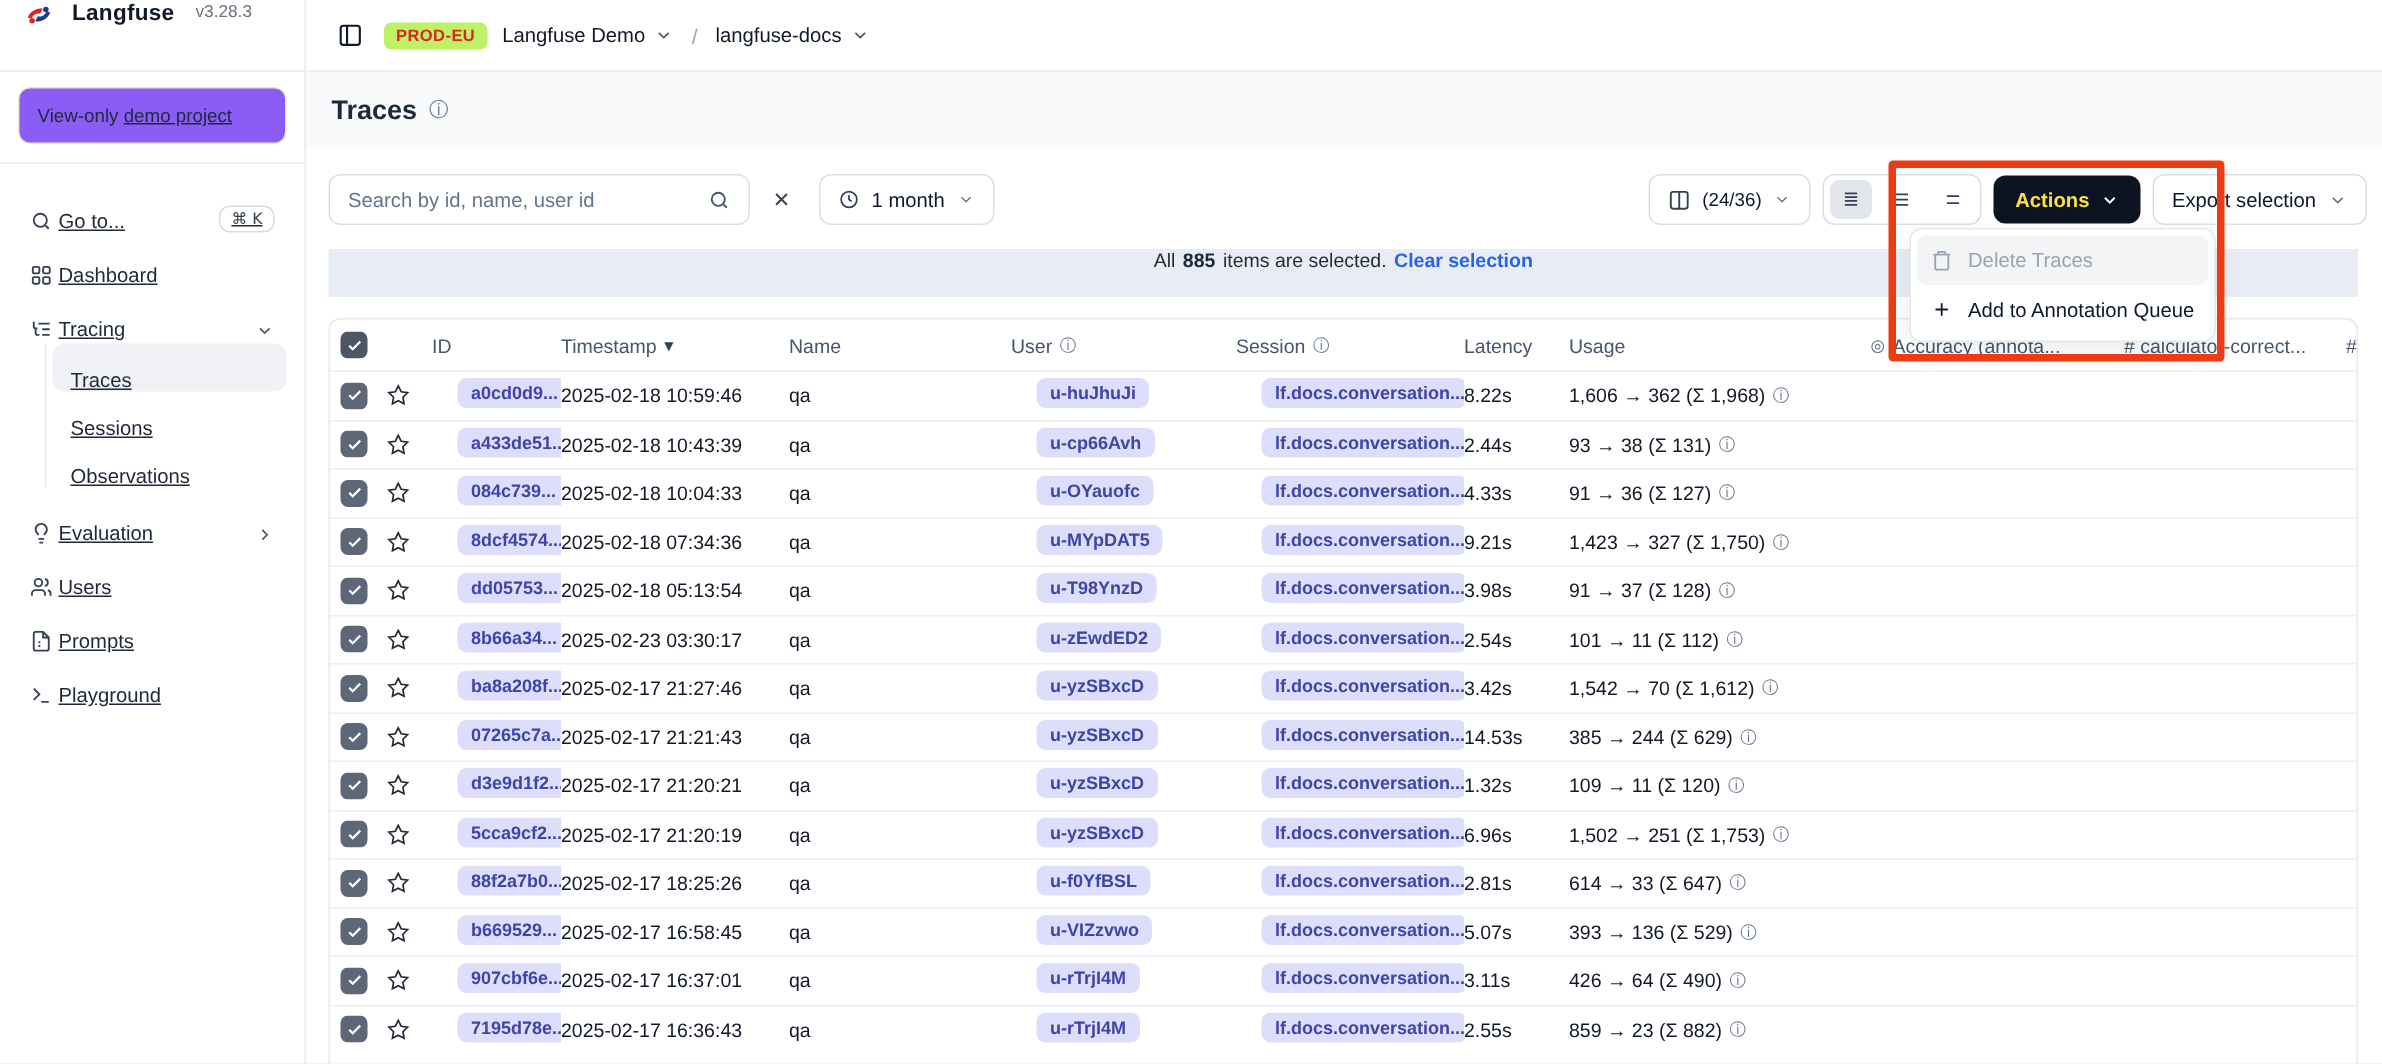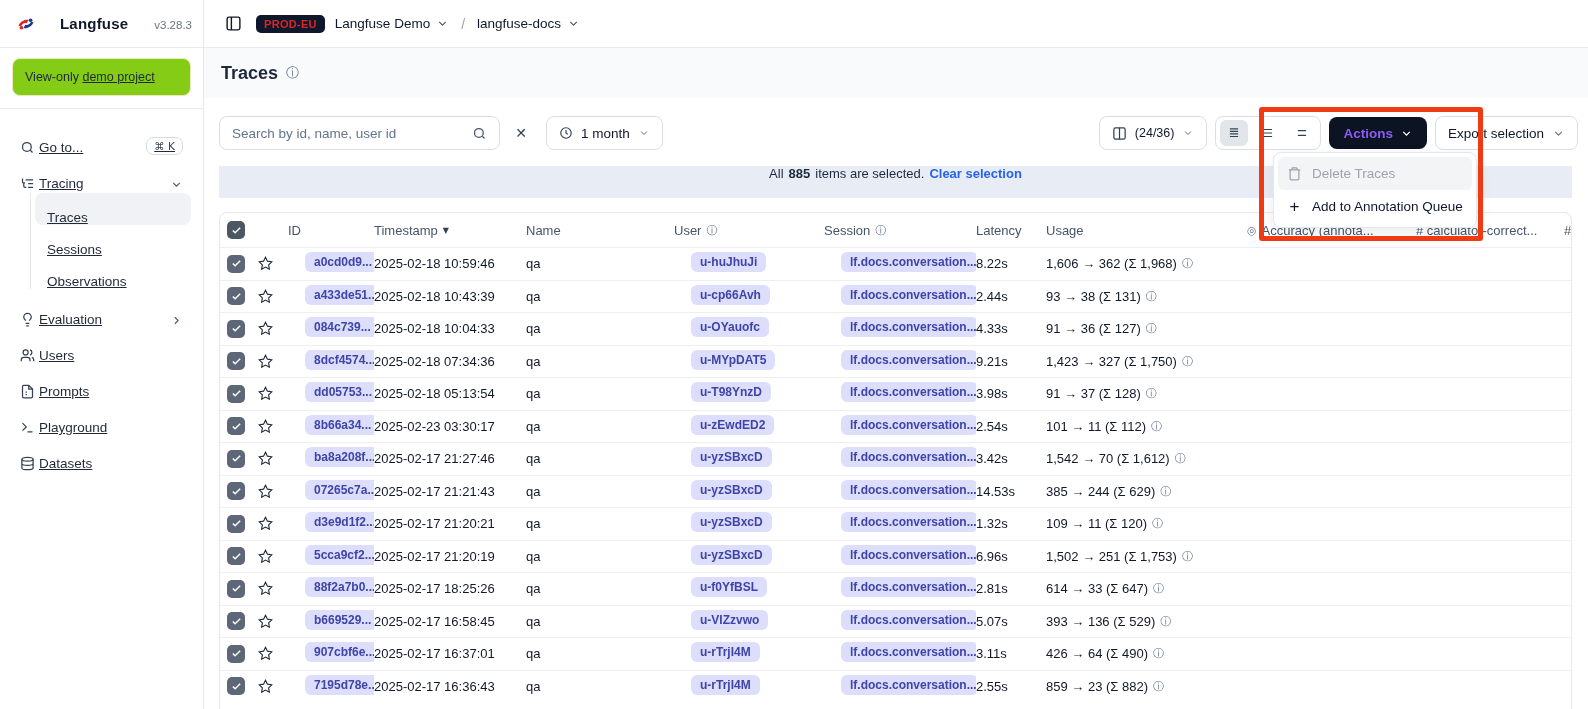--- a/index.html
+++ b/index.html
@@ -2,60 +2,60 @@
 <html><head>
 <meta charset="utf-8">
 <style>
   * { box-sizing: border-box; margin: 0; padding: 0; }
   html,body { background:#e5e7eb; }
   body { font-family:"Liberation Sans", sans-serif; }
   .screen { position:relative; width:1588px; height:709px; background:#fff; overflow:hidden; color:#1f2937; }
 
   
   .sidebar { position:absolute; left:0; top:0; width:204px; height:100%; background:#fff; border-right:1px solid #e6e8ec; z-index:5; }
-  .logo-row { height:48px; display:flex; align-items:center; gap:24px; padding:0 16px; border-bottom:1px solid #e9ebef; }
+  .logo-row { height:48px; display:flex; align-items:flex-start; gap:12px; padding:0 16px; border-bottom:1px solid #e9ebef; }
   .logo-mark { width:20px; height:20px; flex:0 0 auto; }
   .logo-text { font-size:15px; font-weight:700; color:#111827; letter-spacing:.2px; }
   .logo-version { font-size:11.5px; color:#6b7280; margin-left:2px; margin-top:2px; }
   .viewonly-wrap { padding:10px 12px 12px; border-bottom:1px solid #e9ebef; }
-  .viewonly { background:#84cc16; border:1px solid #eee7b9; border-radius:8px; padding:11px 12px; font-size:12.5px; color:#1f2937; }
+  .viewonly { background:#8b5cf6; border:1px solid #eee7b9; border-radius:8px; padding:11px 12px; font-size:12.5px; color:#1f2937; }
   .viewonly a { color:#1f2937; text-decoration:underline; font-weight:400; }
   .nav { padding:10px 12px; }
   .nav-item { height:36px; display:flex; align-items:flex-end; gap:4px; padding:0 8px; border-radius:8px; font-size:13.5px; color:#1f2937; cursor:pointer;text-decoration:underline; }
   .nav-item svg { flex:0 0 auto; }
   .nav-item .grow { flex:1; }
   .kbd { border:1px solid #d7dbe0; border-radius:7px; padding:2px 7px; font-size:10.5px; color:#374151; background:#fff; font-family:"DejaVu Sans", sans-serif; }
   .chev { color:#475569; }
   .subnav { margin-left:18px; border-left:1px solid #e5e7eb; margin-top:2px; margin-bottom:2px; }
   .subnav .nav-item { height:32px; margin-left:4px; padding-left:12px; font-size:13.5px; }
   .subnav .nav-item.active { background:#f1f2f6; font-weight:500; }
 
   
   .main { position:absolute; left:204px; top:0; right:0; bottom:0; background:#fff; }
   .topbar { position:absolute; top:0; left:0; right:0; height:48px; background:#fff; border-bottom:1px solid #e9ebef; display:flex; align-items:center; gap:10px; padding:0 16px; }
-  .env-badge { background:#0f172a; color:#dc2626; font-size:11px; font-weight:600; padding:3px 8px; border-radius:5px; letter-spacing:.3px; }
+  .env-badge { background:#bef264; color:#dc2626; font-size:11px; font-weight:600; padding:3px 8px; border-radius:5px; letter-spacing:.3px; }
   .crumb { display:flex; align-items:center; gap:6px; font-size:13.5px; color:#111827; font-weight:500; cursor:pointer; }
   .crumb-sep { color:#9ca3af; font-size:14px; margin:0 2px; }
   .pagehead { position:absolute; top:48px; left:0; right:0; height:50px; background:#f8fafc; display:flex; align-items:center; gap:8px; padding:0 17px; }
   .page-title { font-size:18px; font-weight:700; color:#1e293b; }
   .i-glyph { font-family:"DejaVu Sans", sans-serif; color:#64748b; font-style:normal; }
 
   
   .toolbar { position:absolute; top:116px; left:15px; right:10px; height:34px; display:flex; align-items:center; }
   .search-box { width:281px; height:34px; border:1px solid #dbdfe5; border-radius:8px; display:flex; align-items:center; padding:0 12px; gap:8px; background:#fff; }
   .search-box input { border:0; outline:0; flex:1; font-size:13.5px; color:#111827; font-family:inherit; background:transparent; }
   .search-box input::placeholder { color:#64748b; }
   .btn { height:34px; border:1px solid #dbdfe5; border-radius:8px; background:#fff; display:flex; align-items:center; gap:8px; padding:0 12px; font-size:13.5px; color:#0f172a; cursor:pointer; font-family:inherit; }
   .chip { background:#e7e9ee; border-radius:6px; padding:3px 9px; font-size:12.5px; color:#111827; }
   .icon-btn { width:26px; height:26px; display:flex; align-items:center; justify-content:center; border:0; background:transparent; color:#374151; cursor:pointer; }
   .tb-right { margin-left:auto; display:flex; align-items:center; gap:8px; }
   .seg-group { height:34px; border:1px solid #dbdfe5; border-radius:8px; display:flex; align-items:center; padding:0 4px; gap:6px; background:#fff; }
   .seg { width:28px; height:26px; border-radius:6px; display:flex; align-items:center; justify-content:center; cursor:pointer; color:#334155; }
   .seg.sel { background:#e2e6eb; }
-  .btn-dark { height:32px; background:#0c1322; color:#8b5cf6; border:0; border-radius:8px; display:flex; align-items:center; gap:7px; padding:0 14px; font-size:13.5px; font-weight:600; cursor:pointer; font-family:inherit; }
+  .btn-dark { height:32px; background:#0c1322; color:#fde047; border:0; border-radius:8px; display:flex; align-items:center; gap:7px; padding:0 14px; font-size:13.5px; font-weight:600; cursor:pointer; font-family:inherit; }
 
   
   .sel-banner { position:absolute; top:166px; left:15px; right:16px; height:32px; background:#e8edf5; display:flex; align-items:flex-start; justify-content:center; gap:5px; font-size:13px; color:#1e293b; }
   .sel-banner b { font-weight:700; }
   .clear-link { color:#2563eb; font-weight:700; cursor:pointer; }
 
   
   .table { position:absolute; top:212px; left:15px; right:16px; bottom:-40px; border:1px solid #e6e8ec; border-radius:8px 8px 0 0; background:#fff; overflow:hidden; }
   .thead, .trow { display:grid; grid-template-columns:32px 30px 86px 152px 148px 150px 152px 70px 201px 169px 148px 1fr; align-items:center; padding-left:6px; }
   .thead { height:34px; color:#475569; font-size:13px; font-weight:500; }
@@ -105,20 +105,29 @@
     <nav class="nav">
       <div class="nav-item">
         <svg width="15" height="15" viewBox="0 0 24 24" fill="none" stroke="#374151" stroke-width="2">
             <circle cx="11" cy="11" r="7"></circle>
             <path d="m20 20-3.5-3.5"></path>
           </svg>
         <span class="grow">Go to...</span>
         <span class="kbd">⌘ K</span>
       </div>
 
+      <div class="nav-item">
+        <svg width="15" height="15" viewBox="0 0 24 24" fill="none" stroke="#374151" stroke-width="2">
+            <rect x="3" y="3" width="7" height="7" rx="1.5"></rect>
+            <rect x="14" y="3" width="7" height="7" rx="1.5"></rect>
+            <rect x="14" y="14" width="7" height="7" rx="1.5"></rect>
+            <rect x="3" y="14" width="7" height="7" rx="1.5"></rect>
+          </svg>
+        <span class="grow">Dashboard</span>
+      </div>
 
       <div class="nav-item">
         <svg width="15" height="15" viewBox="0 0 24 24" fill="none" stroke="#374151" stroke-width="2">
             <path d="M21 6H9M21 12h-8M21 18h-8M4 4v5a2 2 0 0 0 2 2h2M6 11v5a2 2 0 0 0 2 2h2"></path>
           </svg>
         <span class="grow">Tracing</span>
         <svg class="chev" width="13" height="13" viewBox="0 0 24 24" fill="none" stroke="currentColor" stroke-width="2">
             <path d="m6 9 6 6 6-6"></path>
           </svg>
       </div>
@@ -162,27 +171,20 @@
         <span class="grow">Prompts</span>
       </div>
 
       <div class="nav-item">
         <svg width="15" height="15" viewBox="0 0 24 24" fill="none" stroke="#374151" stroke-width="2">
             <path d="m4 17 6-6-6-6M12 19h8"></path>
           </svg>
         <span class="grow">Playground</span>
       </div>
 
-      <div class="nav-item">
-        <svg width="15" height="15" viewBox="0 0 24 24" fill="none" stroke="#374151" stroke-width="2">
-            <ellipse cx="12" cy="5" rx="9" ry="3"></ellipse>
-            <path d="M3 5v14a9 3 0 0 0 18 0V5M3 12a9 3 0 0 0 18 0"></path>
-          </svg>
-        <span class="grow">Datasets</span>
-      </div>
     </nav>
   </aside>
 
   <div class="main">
 
     <div class="topbar">
       <span class="icon-btn">
         <svg width="17" height="17" viewBox="0 0 24 24" fill="none" stroke="#111827" stroke-width="2">
             <rect x="3" y="3" width="18" height="18" rx="2.5"></rect>
             <path d="M9 3v18"></path>

